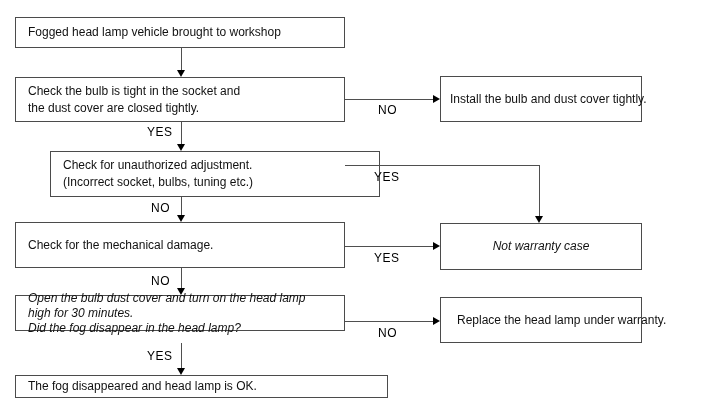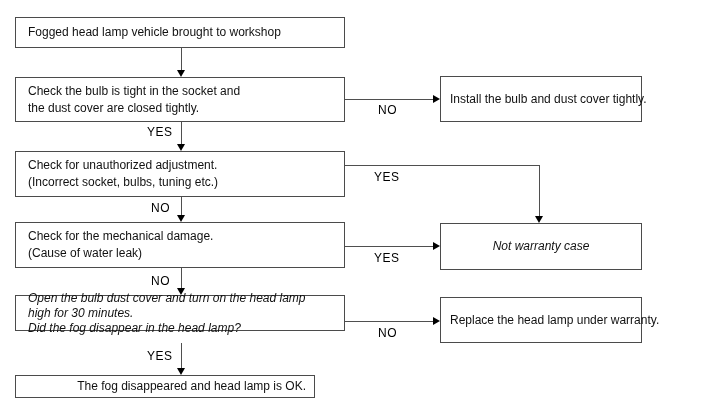--- a/index.html
+++ b/index.html
@@ -57,49 +57,48 @@
 
   <div class="node main" style="top:17px;height:31px;">
     <span class="ln">Fogged head lamp vehicle brought to workshop</span>
   </div>
 
   <div class="node main" style="top:77px;height:45px;">
     <span class="ln">Check the bulb is tight in the socket and</span>
     <span class="ln">the dust cover are closed tightly.</span>
   </div>
 
-  <div class="node main" style="top:151px;height:46px;">
+  <div class="node main" style="top:151px;height:46px;margin-left:35px;">
     <span class="ln">Check for unauthorized adjustment.</span>
     <span class="ln">(Incorrect socket, bulbs, tuning etc.)</span>
   </div>
 
   <div class="node main" style="top:222px;height:46px;">
     <span class="ln">Check for the mechanical damage.</span>
-    <span class="ln">(Cause of water leak)</span>
   </div>
 
   <div class="node main" style="top:295px;height:36px;line-height:15px;font-style:italic;">
     <span class="ln">Open the bulb dust cover and turn on the head lamp</span>
     <span class="ln">high for 30 minutes.</span>
     <span class="ln">Did the fog disappear in the head lamp?</span>
   </div>
 
-  <div class="node main" style="top:375px;height:23px;width:300px;align-items:flex-end;">
+  <div class="node main" style="top:375px;height:23px;width:373px;">
     <span class="ln">The fog disappeared and head lamp is OK.</span>
   </div>
 
   <div class="node rightcol" style="top:76px;height:46px;padding-left:9px;">
     <span class="ln">Install the bulb and dust cover tightly.</span>
   </div>
 
   <div class="node rightcol centered" style="top:223px;height:47px;">
     <span class="ln">Not warranty case</span>
   </div>
 
-  <div class="node rightcol" style="top:297px;height:46px;padding-left:9px;">
+  <div class="node rightcol" style="top:297px;height:46px;padding-left:16px;">
     <span class="ln">Replace the head lamp under warranty.</span>
   </div>
 
   <div class="vline" style="left:181px;top:47px;height:24px;"></div>
   <div class="arrow-down" style="left:177px;top:70px;"></div>
 
   <div class="vline" style="left:181px;top:122px;height:22px;"></div>
   <div class="arrow-down" style="left:177px;top:144px;"></div>
 
   <div class="vline" style="left:181px;top:197px;height:18px;"></div>

